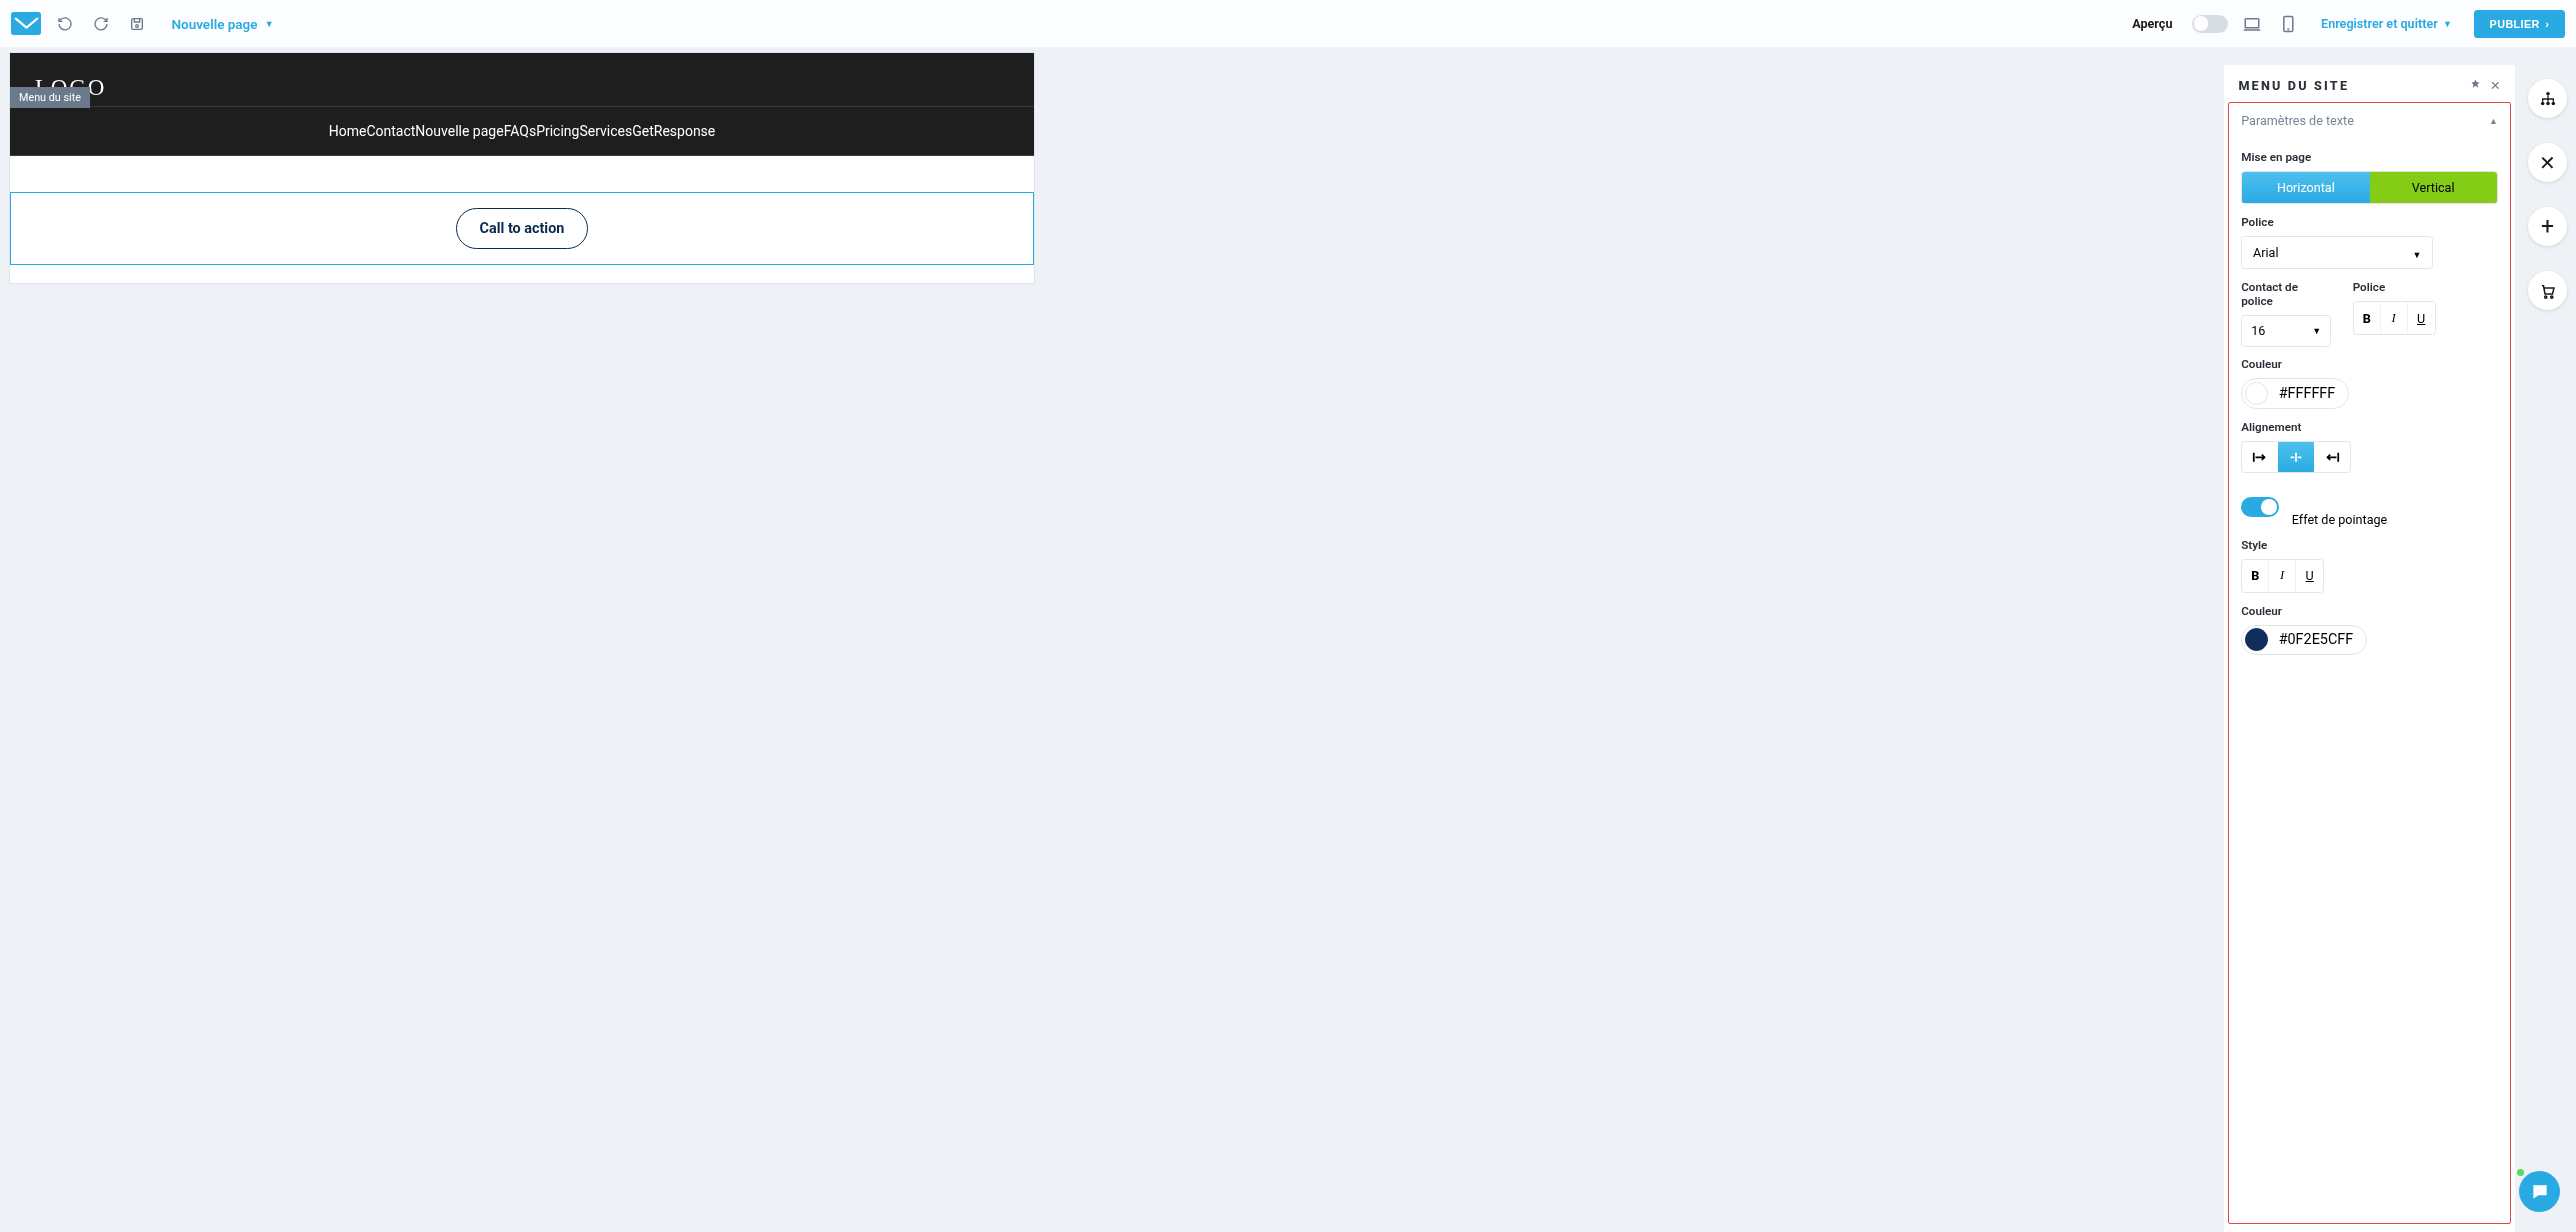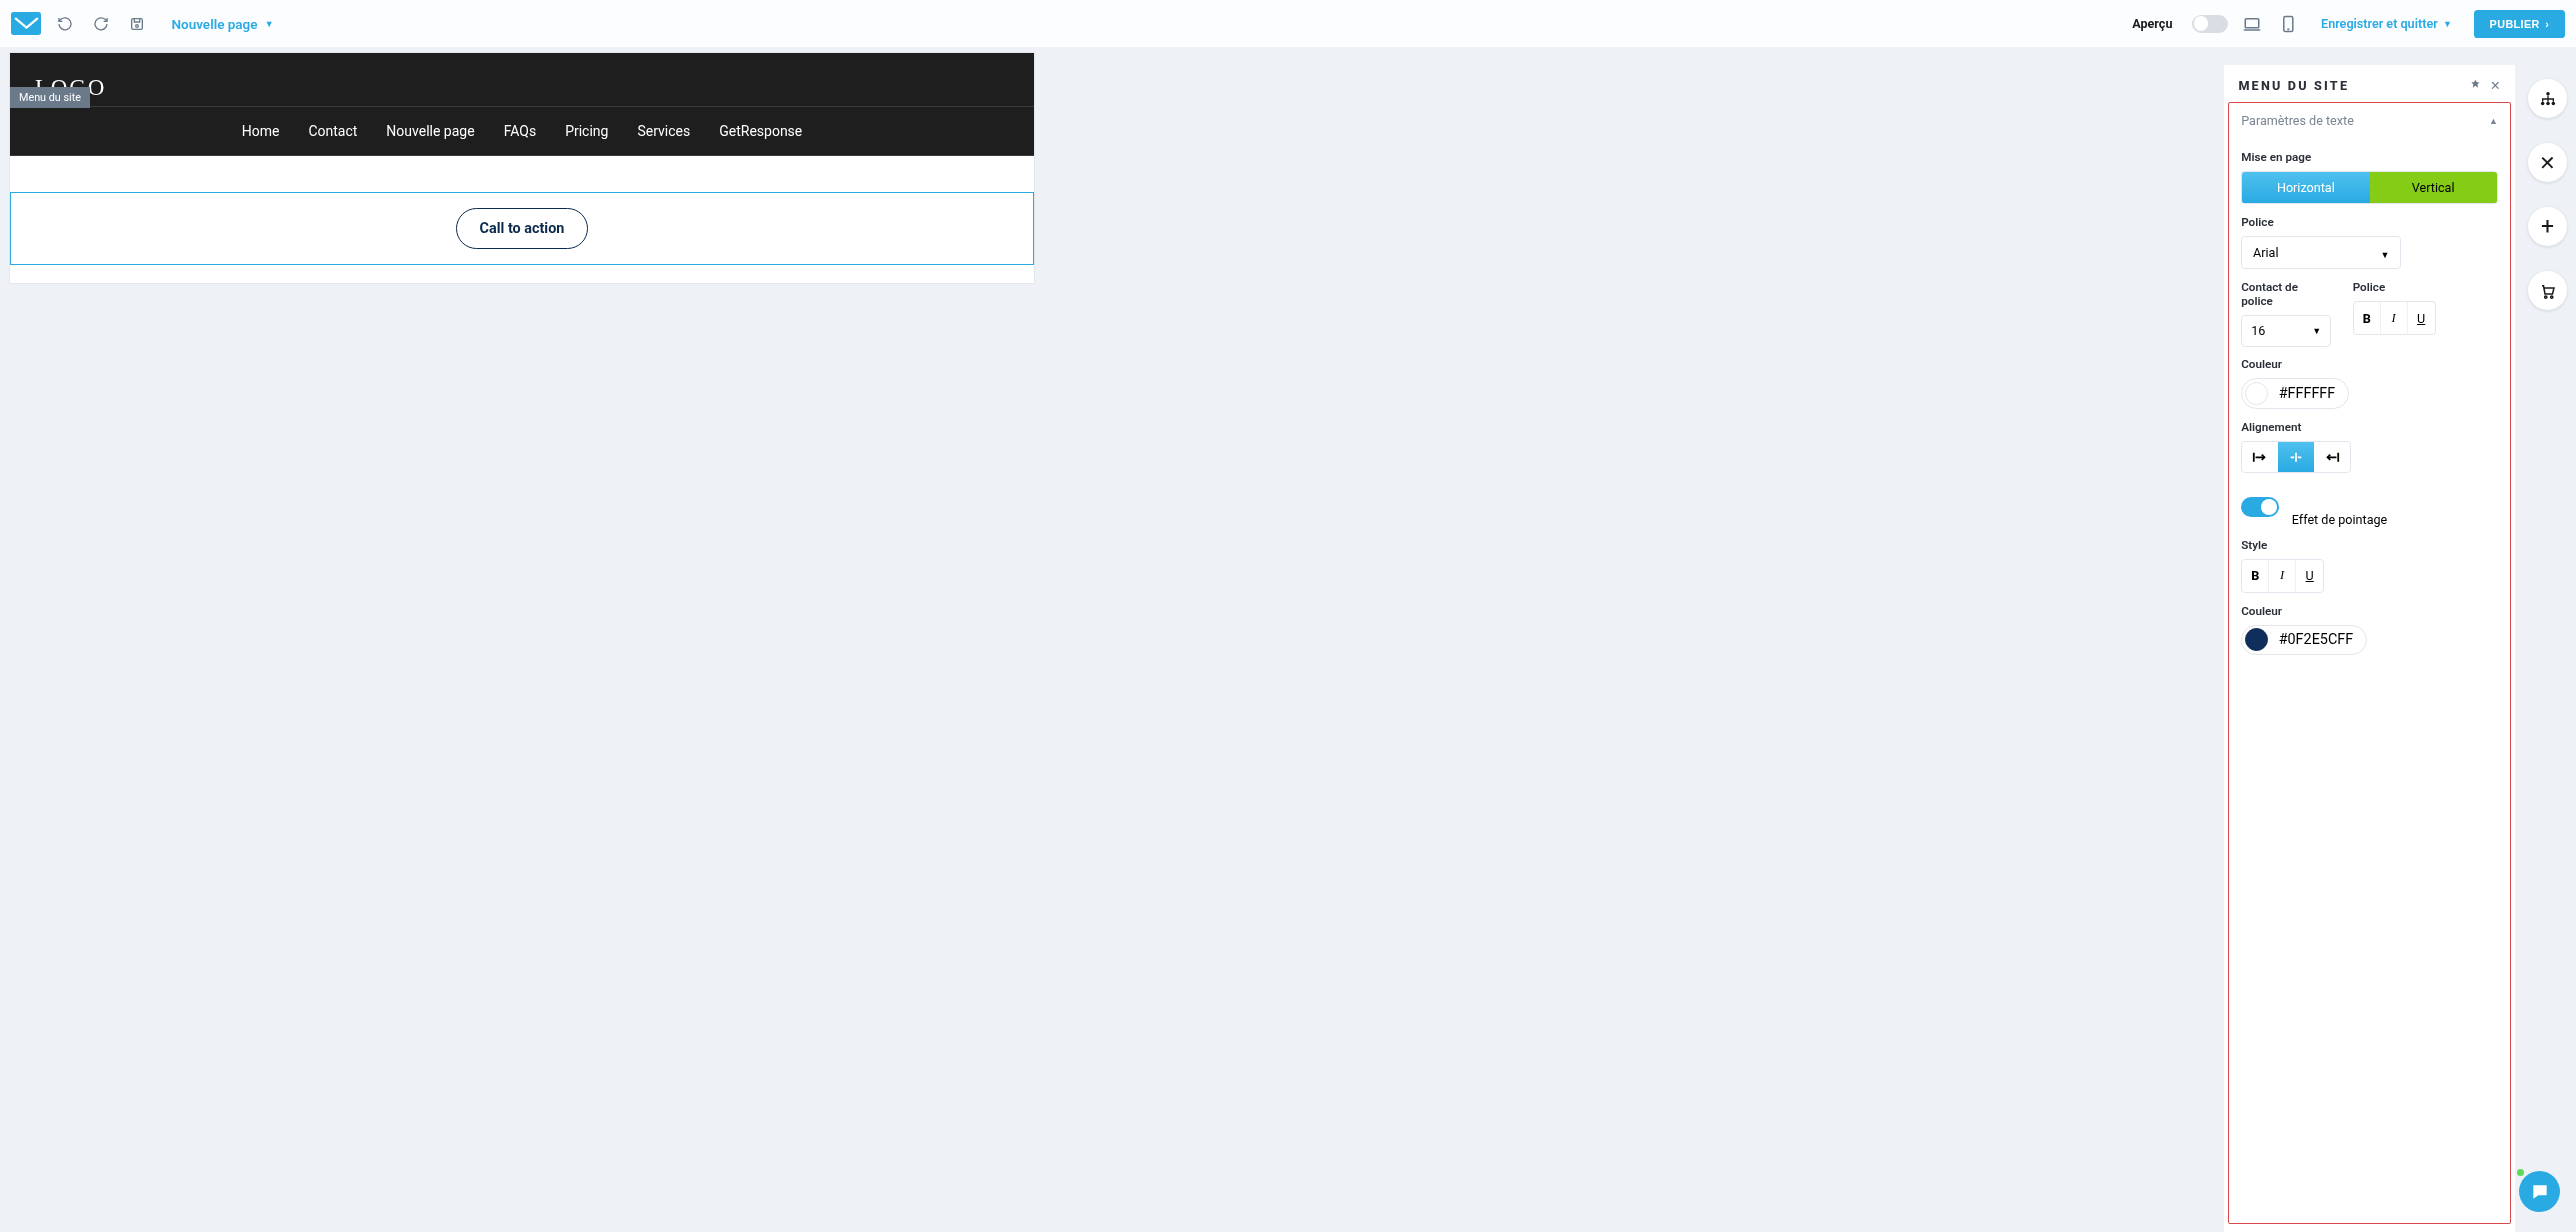--- a/index.html
+++ b/index.html
@@ -16,39 +16,39 @@
 .toggle-pill .knob { width: 14.4px; height: 14.4px; background: #fff; border-radius: 50%; position: absolute; top: 1.8px; left: 1.8px; }
 .device-btn { width: 23px; height: 23px; display: flex; align-items: center; justify-content: center; color: #6b7a8a; cursor: pointer; }
 .save-exit { color: #29aae3; font-size: 12.6px; font-weight: 600; display: flex; align-items: center; gap: 5.4px; cursor: pointer; margin: 0 9px; }
 .publish-btn { background: #29aae3; color: #fff; border: none; padding: 8px 16px; border-radius: 3.6px; font-size: 10.8px; font-weight: 700; letter-spacing: 0.4px; display: flex; align-items: center; gap: 5.4px; cursor: pointer; }
 
 .workspace { position: absolute; top: 47px; left: 0; right: 0; bottom: 0; }
 .canvas { position: absolute; top: 5.4px; left: 9px; width: 1026px; background: #fff; border: 0.9px solid #e1e6ec; }
 .canvas-header { background: #1e1e1e; color: #fff; }
 .canvas-logo-row { padding: 21.5px 25px 5.4px; font-size: 23px; font-family: Georgia, serif; letter-spacing: 1.8px; position: relative; border-bottom: 0.9px solid #3a3a3a; }
 .site-menu-tag { position: absolute; left: 0; top: 34px; background: #6b7a8a; color: #fff; font-size: 10.8px; padding: 3.6px 9px; z-index: 2; }
-.canvas-nav { display: flex; justify-content: center; gap: 29px; padding: 16px 0; font-size: 14px; border-bottom: 0.9px solid #3a3a3a; }
+.canvas-nav { display: flex; justify-content: center; padding: 16px 0; font-size: 14px; border-bottom: 0.9px solid #3a3a3a; }
 .canvas-nav span { cursor: pointer; }
 .canvas-login { text-align: center; padding: 20px 0; font-size: 16px; font-family: Georgia, serif; }
 .canvas-body { padding: 16px 0; }
 .cta-row { border: 0.9px solid #29aae3; margin: 20px 0 1.8px; padding: 15px; text-align: center; }
 .cta-btn { display: inline-block; border: 1.8px solid #0a2a4d; color: #0a2a4d; font-weight: 700; padding: 10.8px 23px; border-radius: 25px; font-size: 14.4px; cursor: pointer; }
 
 .side-panel { position: absolute; top: 18px; right: 61px; width: 291px; bottom: 0; background: #fff; }
 .panel-header { display: flex; align-items: center; justify-content: space-between; padding: 12.6px 14.4px 9px; }
 .panel-header h3 { font-size: 12.6px; letter-spacing: 2.2px; font-weight: 800; color: #2a2f38; }
 .panel-header-icons { display: flex; gap: 9px; color: #6b7a8a; }
 .panel-header-icons span { cursor: pointer; font-size: 12.6px; }
 .panel-body { border: 1.8px solid #d94a4a; border-radius: 2px; margin: 0 3.6px; padding: 5.4px 12.6px 12.6px; height: calc(100% - 45px); overflow: hidden; }
 .section-head { display: flex; justify-content: space-between; align-items: center; color: #7a8594; font-size: 12.6px; padding: 5.4px 0 10.8px; cursor: pointer; }
 .label { font-size: 11.7px; font-weight: 600; color: #2a2f38; margin-bottom: 7.2px; margin-top: 10.8px; }
 .seg-group { display: flex; border: 0.9px solid #e1e6ec; border-radius: 3.6px; overflow: hidden; }
 .seg { flex: 1; text-align: center; padding: 8px 0; font-size: 12.6px; cursor: pointer; background: #84cc16; }
 .seg.active { background: linear-gradient(180deg,#4fc0ee,#29aae3); color: #fff; }
-.select-box { border: 0.9px solid #e1e6ec; border-radius: 3.6px; padding: 8px 10.8px; font-size: 12.6px; display: flex; justify-content: space-between; align-items: flex-end; cursor: pointer; width: 160px; background: #fff; }
+.select-box { border: 0.9px solid #e1e6ec; border-radius: 3.6px; padding: 8px 10.8px; font-size: 12.6px; display: flex; justify-content: space-between; align-items: flex-end; cursor: pointer; width: 192px; background: #fff; }
 .row2 { display: flex; gap: 21.5px; }
 .row2 > div { flex: 0; }
 .small-select { border: 0.9px solid #e1e6ec; border-radius: 3.6px; padding: 7.2px 9px; font-size: 12.6px; display: flex; justify-content: space-between; align-items: center; gap: 8px; cursor: pointer; background: #fff; width: 90px; }
 .biugroup { display: flex; border: 0.9px solid #e1e6ec; border-radius: 3.6px; overflow: hidden; }
 .biubtn { width: 27px; height: 32px; display: flex; align-items: center; justify-content: center; cursor: pointer; font-size: 12.6px; border-right: 0.9px solid #f0f0f0; }
 .biubtn:last-child { border-right: none; }
 .biubtn.b { font-weight: 800; }
 .biubtn.i { font-style: italic; font-family: Georgia, serif; }
 .biubtn.u { text-decoration: underline; }
 .color-row { display: flex; align-items: center; gap: 10.8px; border: 0.9px solid #e1e6ec; border-radius: 27px; padding: 2.7px 12.6px 2.7px 2.7px; width: fit-content; }

